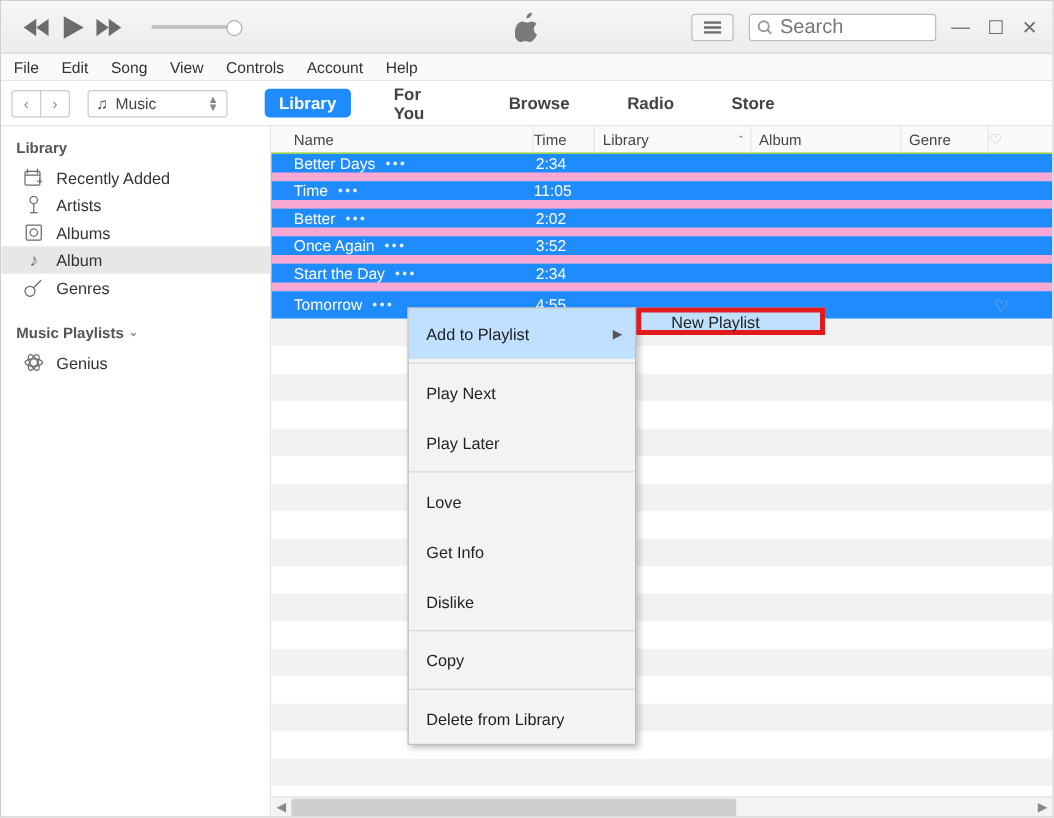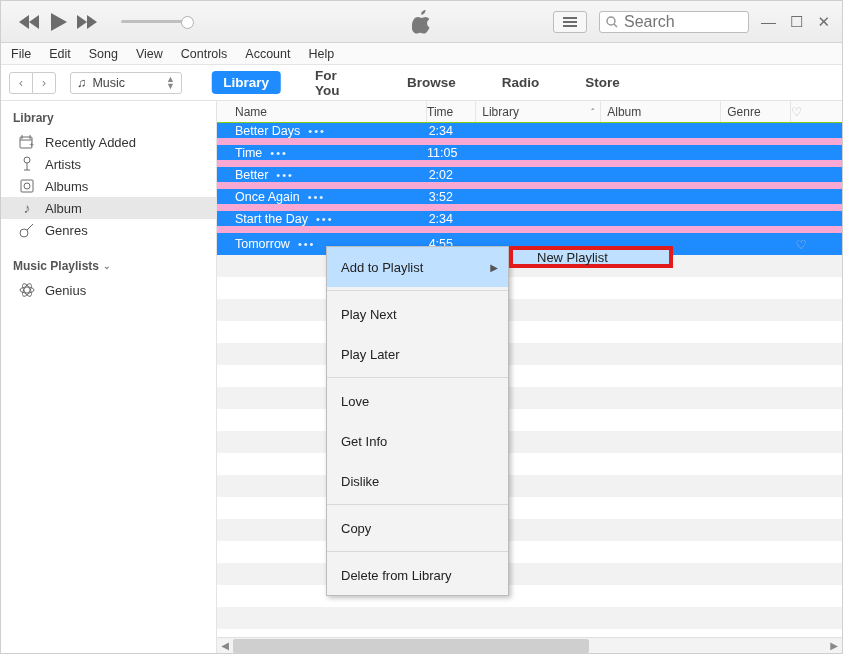--- a/index.html
+++ b/index.html
@@ -101,21 +101,21 @@
   
   .ctxmenu{
     position:absolute;left:325px;top:245px;width:183px;background:#f3f3f3;border:1px solid #bcbcbc;box-shadow:2px 2px 5px rgba(0,0,0,.25);font-size:13px;color:#222;z-index:20;
   }
   .ctxitem{height:40px;display:flex;align-items:center;padding:0 14px;cursor:pointer;position:relative;}
   .ctxitem.highlight{background:#bfe0ff;}
   .ctxitem .arrow{position:absolute;right:10px;color:#555;font-size:10px;}
   .ctxsep{height:1px;background:#d8d8d8;margin:3px 0;}
   
   .submenu{
-    position:absolute;left:508px;top:245px;width:164px;height:22px;background:#bfe0ff;border:4px solid #e11b1b;display:flex;align-items:center;padding-left:24px;font-size:13px;color:#222;z-index:21;cursor:pointer;
+    position:absolute;left:508px;top:245px;width:151px;height:22px;background:#bfe0ff;border:4px solid #e11b1b;display:flex;align-items:center;padding-left:24px;font-size:13px;color:#222;z-index:21;cursor:pointer;
   }
   
   .hscroll{
     height:16px;border-top:1px solid #e0e0e0;background:#f3f3f3;display:flex;align-items:center;
   }
   .hscroll .track{flex:1;height:14px;background:#f3f3f3;position:relative;}
   .hscroll .thumb{position:absolute;left:0;width:60%;height:14px;background:#cfcfcf;border-radius:2px;}
   .hscroll .sarrow{width:16px;text-align:center;color:#888;font-size:10px;cursor:pointer;}
   svg{display:block;}
 </style>

